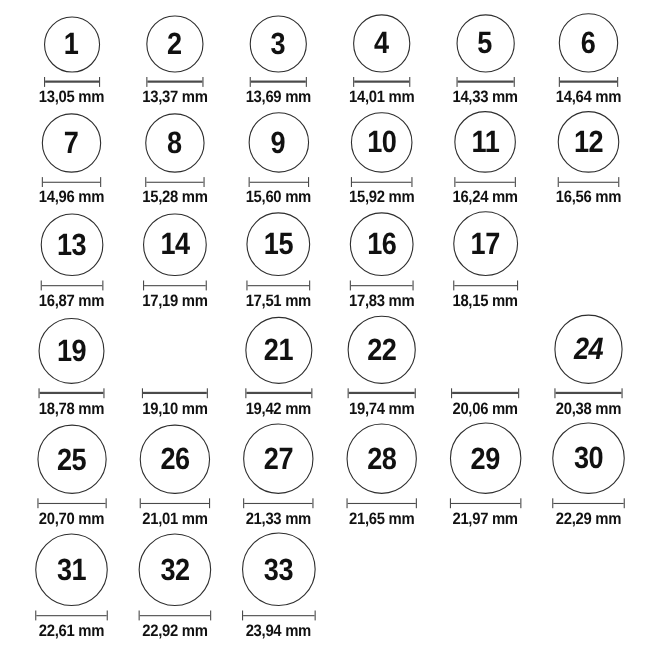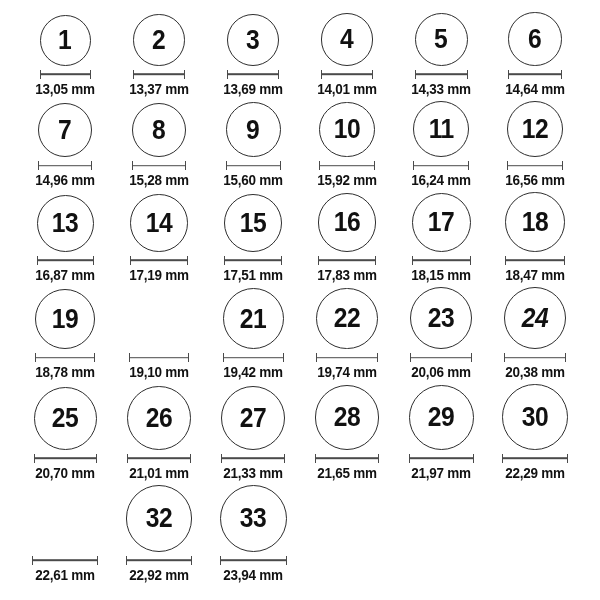--- a/index.html
+++ b/index.html
@@ -215,27 +215,20 @@
   </div>
 
   <div class="cell">
     <div class="circle" style="width: 59px; height: 59px;">
       <span class="num">17</span>
     </div>
     <div class="measure" style="width: 59px;"></div>
     <div class="mm-label">18,15 mm</div>
   </div>
 
-  <div class="cell">
-    <div class="circle" style="width: 59.5px; height: 59.5px;">
-      <span class="num">18</span>
-    </div>
-    <div class="measure" style="width: 59.5px;"></div>
-    <div class="mm-label">18,47 mm</div>
-  </div>
 </div>
     <div class="row">
   <div class="cell">
     <div class="circle" style="width: 60px; height: 60px;">
       <span class="num">19</span>
     </div>
     <div class="measure" style="width: 60px;"></div>
     <div class="mm-label">18,78 mm</div>
   </div>
 
@@ -254,23 +247,20 @@
 
   <div class="cell">
     <div class="circle" style="width: 61.5px; height: 61.5px;">
       <span class="num">22</span>
     </div>
     <div class="measure" style="width: 61.5px;"></div>
     <div class="mm-label">19,74 mm</div>
   </div>
 
   <div class="cell">
-    <div class="circle" style="width: 62px; height: 62px;">
-      <span class="num">23</span>
-    </div>
     <div class="measure" style="width: 62px;"></div>
     <div class="mm-label">20,06 mm</div>
   </div>
 
   <div class="cell">
     <div class="circle" style="width: 62.5px; height: 62.5px; font-style: italic;">
       <span class="num">24</span>
     </div>
     <div class="measure" style="width: 62.5px;"></div>
     <div class="mm-label">20,38 mm</div>
@@ -320,20 +310,23 @@
   <div class="cell">
     <div class="circle" style="width: 65.5px; height: 65.5px;">
       <span class="num">30</span>
     </div>
     <div class="measure" style="width: 65.5px;"></div>
     <div class="mm-label">22,29 mm</div>
   </div>
 </div>
     <div class="row">
   <div class="cell">
+    <div class="circle" style="width: 66px; height: 66px;">
+      <span class="num">31</span>
+    </div>
     <div class="measure" style="width: 66px;"></div>
     <div class="mm-label">22,61 mm</div>
   </div>
 
   <div class="cell">
     <div class="circle" style="width: 66.5px; height: 66.5px;">
       <span class="num">32</span>
     </div>
     <div class="measure" style="width: 66.5px;"></div>
     <div class="mm-label">22,92 mm</div>

